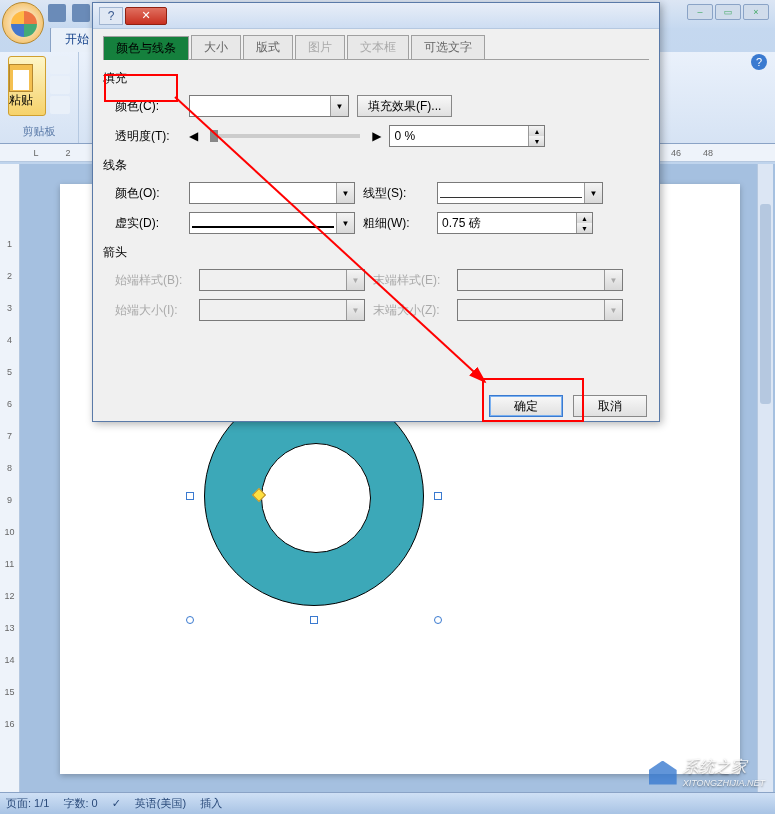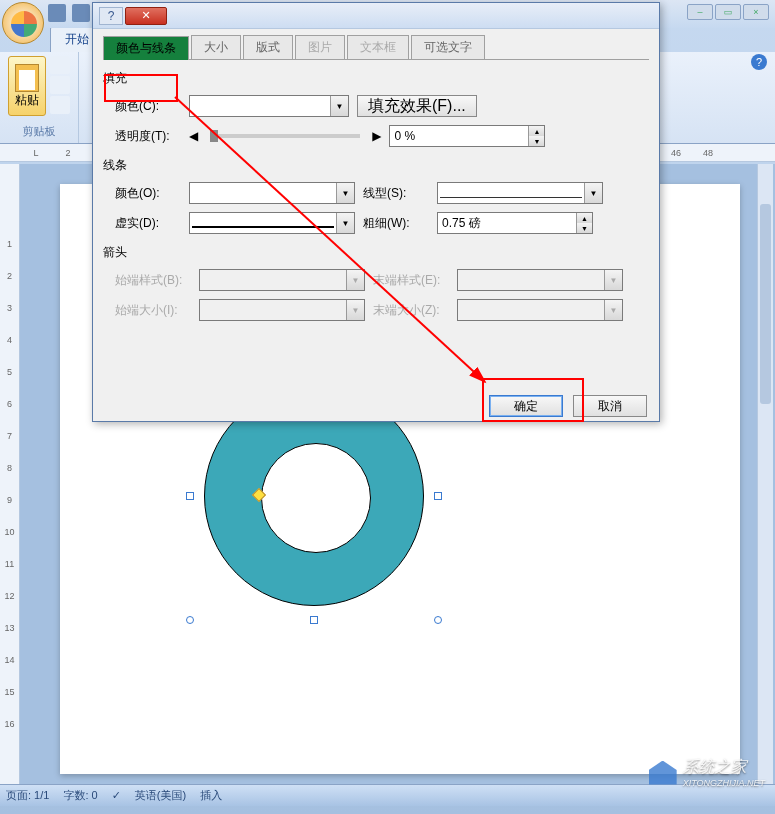--- a/index.html
+++ b/index.html
@@ -12,21 +12,21 @@
     .office-inner { position: absolute; left: 8px; top: 8px; width: 26px; height: 26px; border-radius: 50%; background: conic-gradient(#e74 0 25%, #4a7 0 50%, #47c 0 75%, #fb4 0); }
     .qat { position: absolute; left: 48px; top: 4px; display: flex; gap: 6px; }
     .qat-btn { width: 18px; height: 18px; background: #6a8bb8; border-radius: 2px; }
     .win-controls { position: absolute; right: 6px; top: 4px; display: flex; gap: 2px; }
     .win-btn { width: 26px; height: 16px; background: #d0dceb; border: 1px solid #8aa3c6; border-radius: 2px; display: flex; align-items: center; justify-content: center; color: #4a6; font-size: 9px; }
     
     .ribbon-tabs { height: 24px; padding-left: 50px; display: flex; align-items: flex-end; }
     .ribbon-tab { padding: 4px 14px; background: #e9f0f9; border: 1px solid #8aa3c6; border-bottom: none; border-radius: 3px 3px 0 0; color: #15428b; }
     .ribbon-body { height: 92px; background: linear-gradient(#eaf1fb, #d6e3f4); border-bottom: 1px solid #8aa3c6; display: flex; }
     .ribbon-group { border-right: 1px solid #b5c8e0; padding: 4px 8px; display: flex; flex-direction: column; justify-content: space-between; }
-    .paste-btn { width: 38px; height: 60px; background: linear-gradient(#fdf6c8, #f6d26b); border: 1px solid #d0a030; border-radius: 3px; display: flex; flex-direction: column; align-items: center; justify-content: center; }
+    .paste-btn { width: 38px; height: 60px; background: linear-gradient(#fdf6c8, #f6d26b); border: 1px solid #d0a030; border-radius: 3px; display: flex; flex-direction: column; align-items: flex-start; justify-content: center; }
     .paste-icon { width: 24px; height: 28px; background: #f4c050; border: 1px solid #b58830; position: relative; }
     .paste-icon::before { content: ""; position: absolute; left: 3px; top: 5px; width: 16px; height: 20px; background: #fff; }
     .group-label { text-align: center; color: #5a7aa8; font-size: 11px; }
     .mini-btns { display: flex; flex-direction: column; gap: 2px; margin-left: 4px; }
     .mini-btn { width: 20px; height: 18px; background: #e9f0f9; border-radius: 2px; }
     .help-btn { position: absolute; right: 8px; top: 54px; width: 16px; height: 16px; border-radius: 50%; background: #3a7ad0; color: #fff; font-size: 11px; display: flex; align-items: center; justify-content: center; }
     
     
     .ruler-h { height: 18px; background: #eef3fa; border-bottom: 1px solid #b5c8e0; display: flex; align-items: center; font-size: 9px; color: #666; position: relative; padding-left: 20px; overflow: hidden; }
     .ruler-h span { display: inline-block; width: 32px; text-align: center; }
@@ -67,40 +67,40 @@
     .tab.active { background: #15803d; color: #000; position: relative; top: 1px; }
     .tab.disabled { color: #aaa; }
     .section-title { margin-top: 10px; margin-bottom: 4px; font-size: 12px; }
     .field-row { display: flex; align-items: center; margin: 8px 0 4px 12px; gap: 8px; }
     .field-label { width: 66px; font-size: 12px; }
     .field-label.wide { width: 76px; }
     .combo { width: 160px; height: 22px; border: 1px solid #7a7a7a; background: #fff; display: flex; align-items: center; position: relative; }
     .combo.long { width: 166px; }
     .combo-swatch { flex: 1; margin: 2px; }
     .combo-arrow { width: 18px; height: 100%; background: linear-gradient(#f4f4f4,#d8d8d8); border-left: 1px solid #999; display: flex; align-items: center; justify-content: center; font-size: 8px; }
-    .btn { height: 22px; padding: 0 10px; background: linear-gradient(#f8f8f8,#e0e0e0); border: 1px solid #888; display: inline-flex; align-items: center; font-size: 16px; }
+    .btn { height: 22px; padding: 0 10px; background: linear-gradient(#f8f8f8,#e0e0e0); border: 1px solid #888; display: inline-flex; align-items: center; font-size: 12px; }
     .slider { width: 150px; height: 4px; background: #ccc; position: relative; margin: 0 4px; }
     .slider-thumb { position: absolute; left: 0; top: -4px; width: 8px; height: 12px; background: #888; }
     .spin { width: 156px; height: 22px; border: 1px solid #7a7a7a; background: #fff; display: flex; align-items: center; padding: 0 4px; font-size: 12px; position: relative; }
     .spin-arrows { position: absolute; right: 0; top: 0; bottom: 0; width: 16px; display: flex; flex-direction: column; }
     .spin-arrows div { flex: 1; background: linear-gradient(#f4f4f4,#d8d8d8); border-left: 1px solid #999; font-size: 7px; display: flex; align-items: center; justify-content: center; }
     .dlg-buttons { position: absolute; right: 12px; bottom: 4px; display: flex; gap: 10px; }
     .dlg-btn { width: 74px; height: 22px; background: linear-gradient(#f8f8f8,#e0e0e0); border: 1px solid #888; display: flex; align-items: center; justify-content: center; font-size: 12px; }
     .dlg-btn.primary { border: 1px solid #3a7ad0; box-shadow: 0 0 0 1px #7ab0f0 inset; }
     .combo.disabled, .spin.disabled { background: #f0f0f0; color: #aaa; }
     .field-label.disabled { color: #aaa; }
     
     
     .red-box { position: absolute; border: 2px solid #f00; z-index: 200; pointer-events: none; }
     .rb1 { left: 104px; top: 74px; width: 74px; height: 28px; }
     .rb2 { left: 482px; top: 378px; width: 102px; height: 44px; }
     .red-arrow { position: absolute; left: 170px; top: 92px; width: 330px; height: 300px; z-index: 199; pointer-events: none; }
     
     
-    .statusbar { position: absolute; left: 0; right: 0; bottom: 8px; height: 22px; background: linear-gradient(#cfe0f5, #a8c3e4); border-top: 1px solid #8aa3c6; display: flex; align-items: center; padding: 0 6px; font-size: 11px; color: #2a4a7a; gap: 14px; }
+    .statusbar { position: absolute; left: 0; right: 0; bottom: 0; height: 22px; background: linear-gradient(#cfe0f5, #a8c3e4); border-top: 1px solid #8aa3c6; display: flex; align-items: center; padding: 0 6px; font-size: 11px; color: #2a4a7a; gap: 14px; }
     .statusbar .right { margin-left: auto; display: flex; align-items: center; gap: 6px; }
     .view-btn { width: 18px; height: 14px; background: #e0ecf8; border: 1px solid #8aa3c6; }
     .zoom-slider { width: 90px; height: 4px; background: #8aa3c6; position: relative; }
     .zoom-thumb { position: absolute; left: 44px; top: -3px; width: 6px; height: 10px; background: #5a7aa8; }
     
     
     .watermark { position: absolute; right: 10px; bottom: 26px; color: rgba(255,255,255,0.85); font-size: 16px; font-style: italic; text-shadow: 0 1px 2px rgba(0,0,0,0.5); z-index: 50; display: flex; align-items: center; gap: 6px; }
     .wm-icon { width: 28px; height: 24px; background: #3a7ad0; clip-path: polygon(50% 0, 100% 40%, 100% 100%, 0 100%, 0 40%); opacity: 0.8; }
   </style>
 </head>

